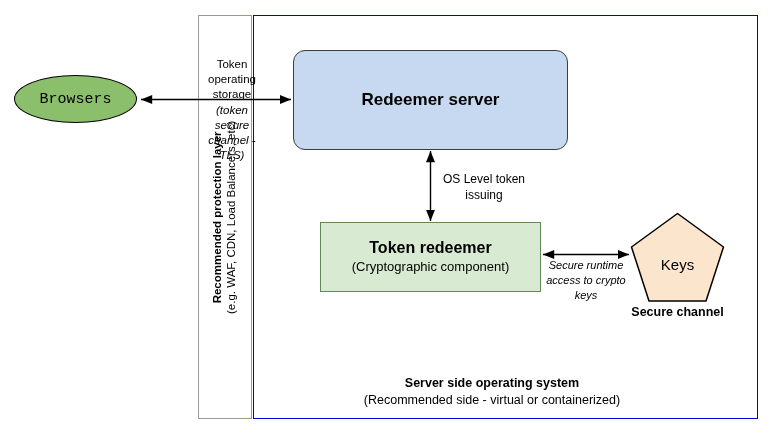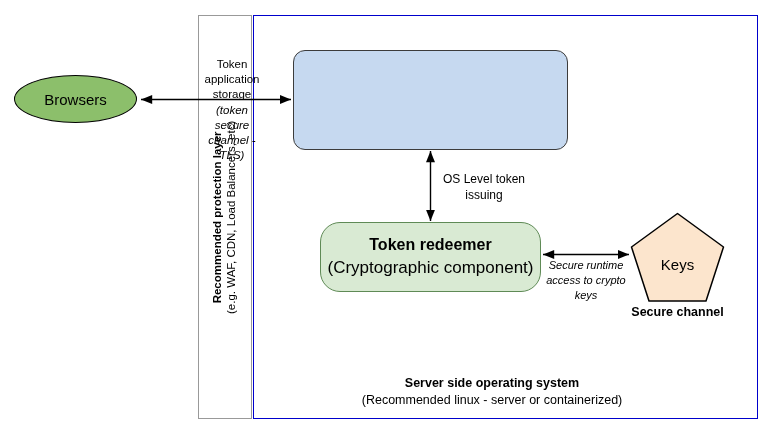--- a/index.html
+++ b/index.html
@@ -67,20 +67,21 @@
     border: 1.4px solid #000000;
     border-radius: 50%;
     display: flex;
     align-items: center;
     justify-content: center;
     box-sizing: border-box;
   }
   #browsers-node .lbl {
     font-size: 15px;
     color: #000000;
+    font-family: Liberation Mono, monospace;
   }
 
   
   #redeemer-server-node {
     left: 293px; top: 50px;
     width: 275px; height: 100px;
     background: #c6d9f0;
     border: 1.5px solid #3c3c3c;
     border-radius: 12px;
     display: flex;
@@ -100,35 +101,35 @@
     color: #000000;
     line-height: 1.4;
   }
 
   
   #token-redeemer-node {
     left: 320px; top: 222px;
     width: 221px; height: 70px;
     background: #d9ead3;
     border: 1.5px solid #5f8a56;
-    border-radius: 20px;
+    border-radius: 0;
     display: flex;
     flex-direction: column;
     align-items: center;
     justify-content: center;
     box-sizing: border-box;
   }
   #token-redeemer-node .title {
     font-size: 16px;
     font-weight: bold;
     color: #000000;
     line-height: 1.3;
   }
   #token-redeemer-node .sub {
-    font-size: 17px;
+    font-size: 13px;
     color: #000000;
     line-height: 1.4;
   }
 
   
   #keys-node {
     left: 630px; top: 212px;
     width: 95px; height: 90px;
   }
   #keys-node svg { display: block; }
@@ -233,34 +234,35 @@
 
     <line x1="543" y1="254.5" x2="629" y2="254.5" stroke="#000000" stroke-width="1.4" marker-start="url(#ah-start)" marker-end="url(#ah-end)"></line>
   </svg>
 
   <div class="abs" id="browsers-node">
     <span class="lbl">Browsers</span>
   </div>
 
   <div class="abs" id="browser-edge-label">
     <span>Token</span><br>
-    <span>application</span><br>
+    <span>operating</span><br>
     <span>storage </span><span class="it">(token</span><br>
     <span class="it">secure channel -</span><br>
     <span class="it">TLS)</span>
   </div>
 
   <div class="abs" id="protection-label">
     <div class="rot">
       <span class="pl-line1">Recommended protection layer</span>
       <span class="pl-line2">(e.g. WAF, CDN, Load Balancers, etc)</span>
     </div>
   </div>
 
   <div class="abs" id="redeemer-server-node">
+    <span class="title">Redeemer server</span>
   </div>
 
   <div class="abs" id="os-edge-label">
     <span>OS Level token</span><br>
     <span>issuing</span>
   </div>
 
   <div class="abs" id="token-redeemer-node">
     <span class="title">Token redeemer</span>
     <span class="sub">(Cryptographic component)</span>
@@ -277,16 +279,16 @@
       <polygon points="47.5,1.5 93.5,35 76,89 19,89 1.5,35" fill="#fce5cd" stroke="#000000" stroke-width="1.5" stroke-linejoin="round"></polygon>
     </svg>
   </div>
   <div class="abs" id="keys-label">
     <span class="lbl">Keys</span>
   </div>
   <div class="abs" id="secure-storage-label">Secure channel</div>
 
   <div class="abs" id="os-caption">
     <span class="title">Server side operating system</span>
-    <span class="sub">(Recommended linux - server or containerized)</span>
+    <span class="sub">(Recommended side - virtual or containerized)</span>
   </div>
 
 </div>
 
 </body></html>

